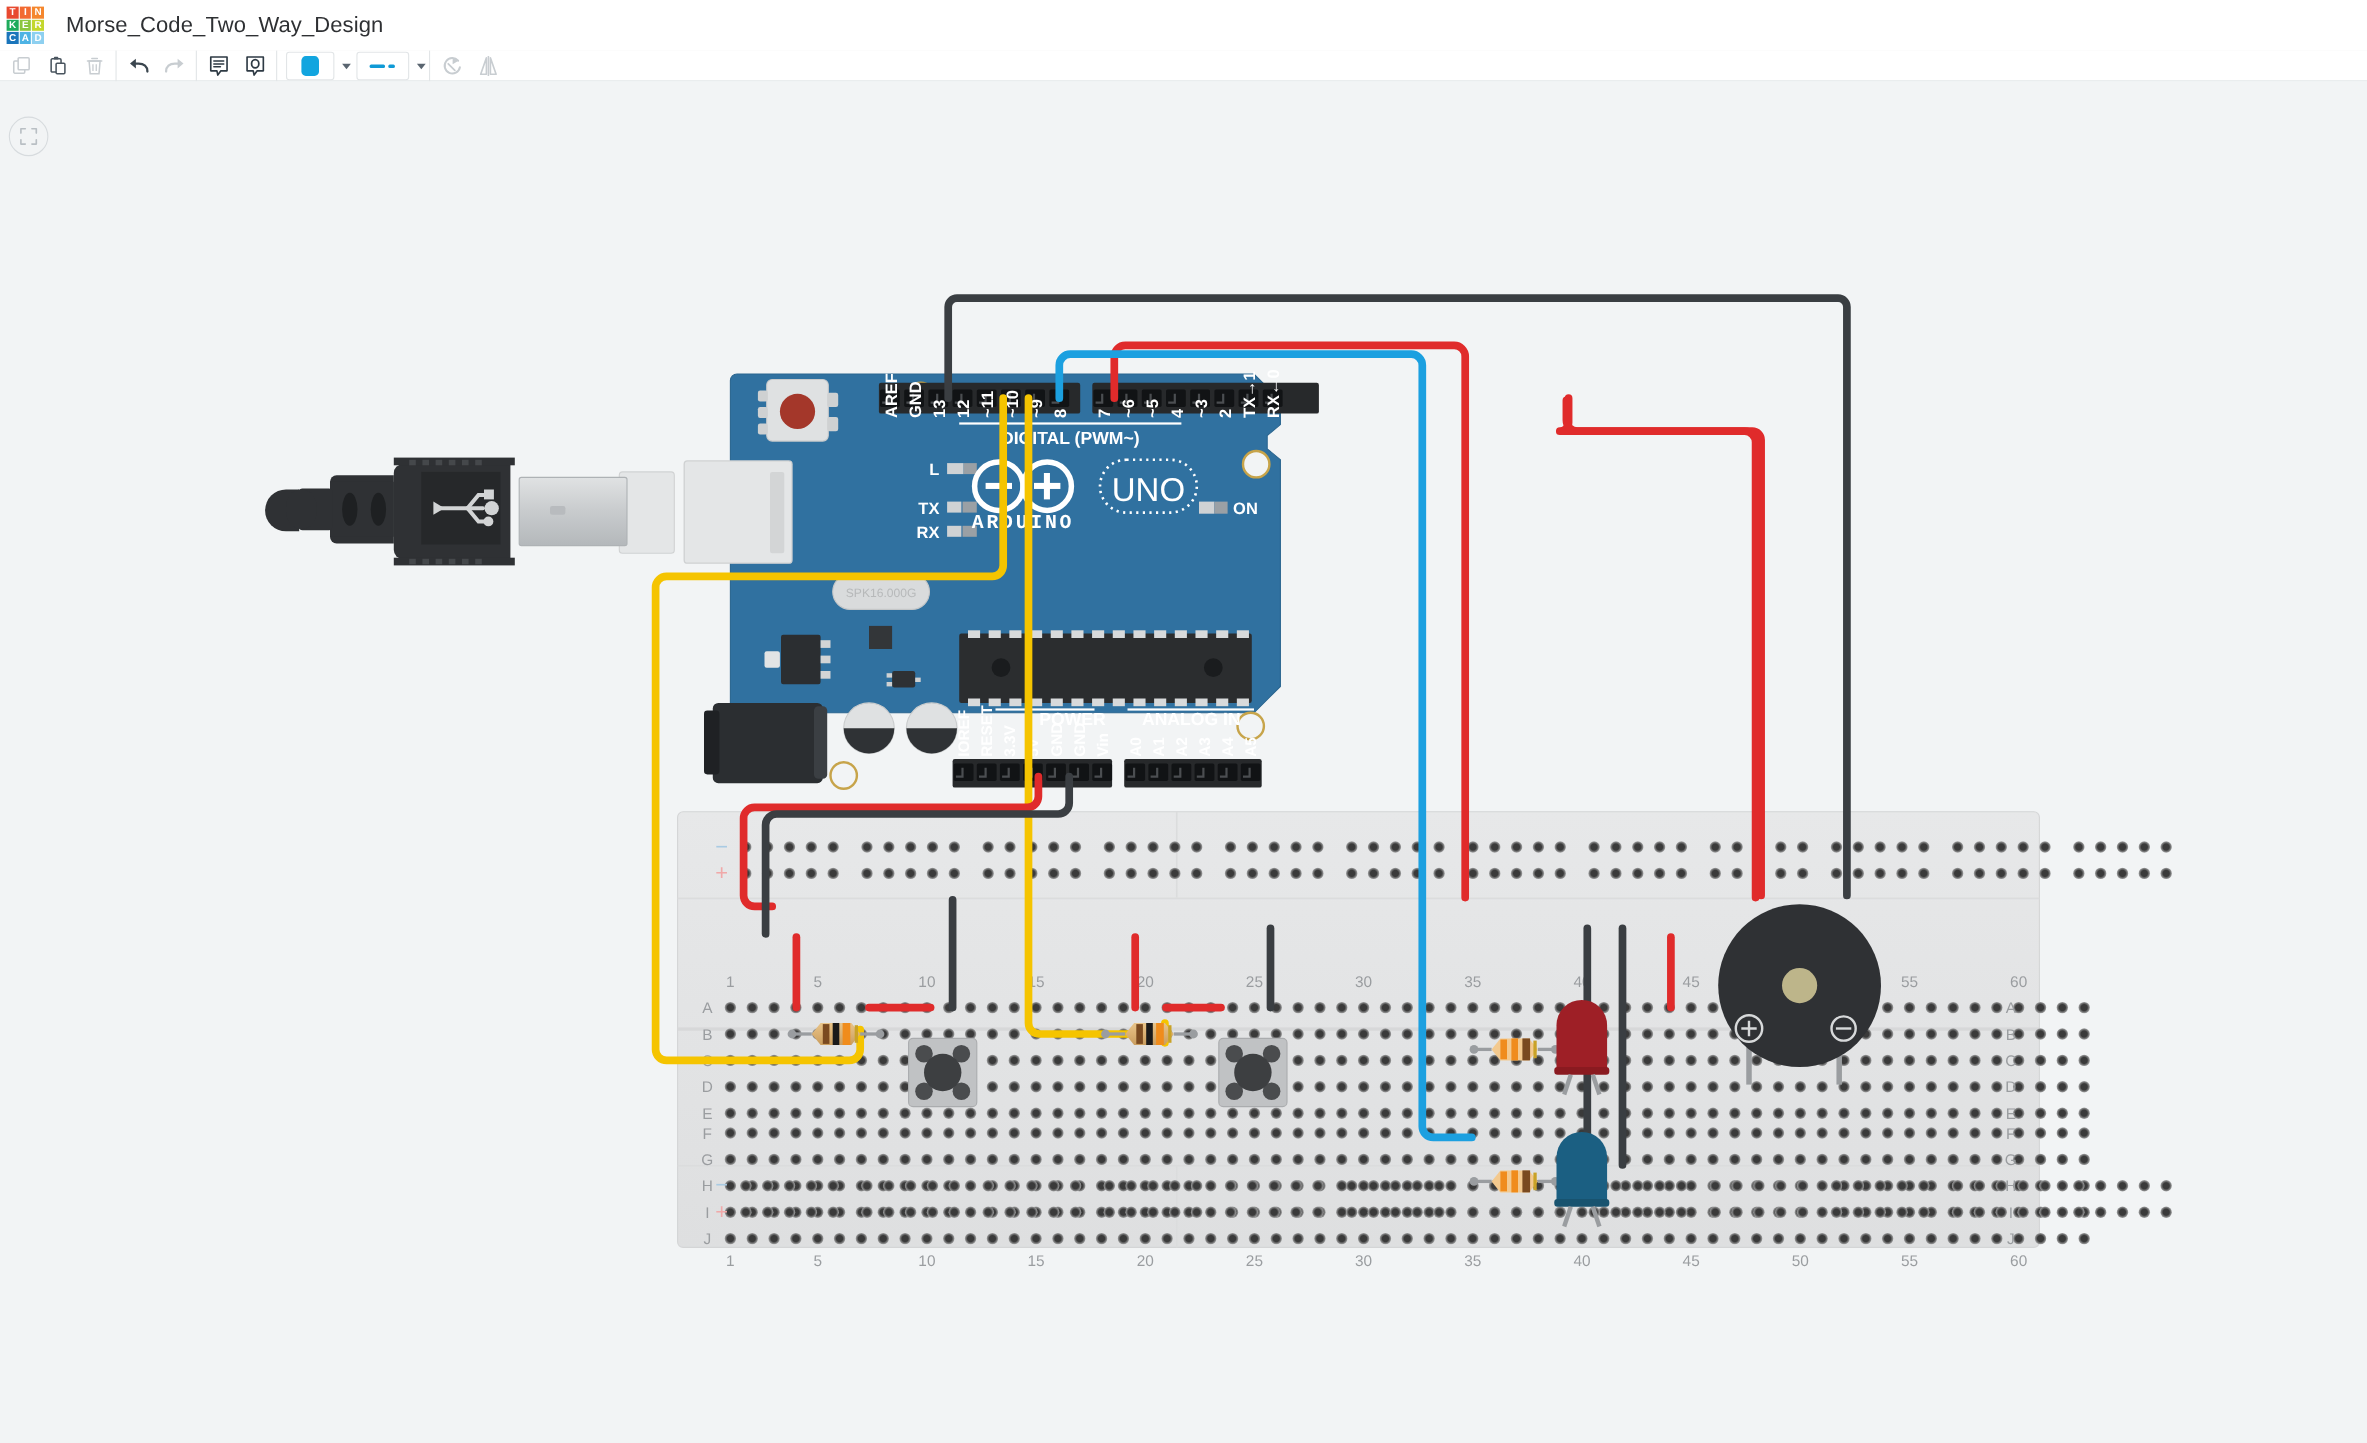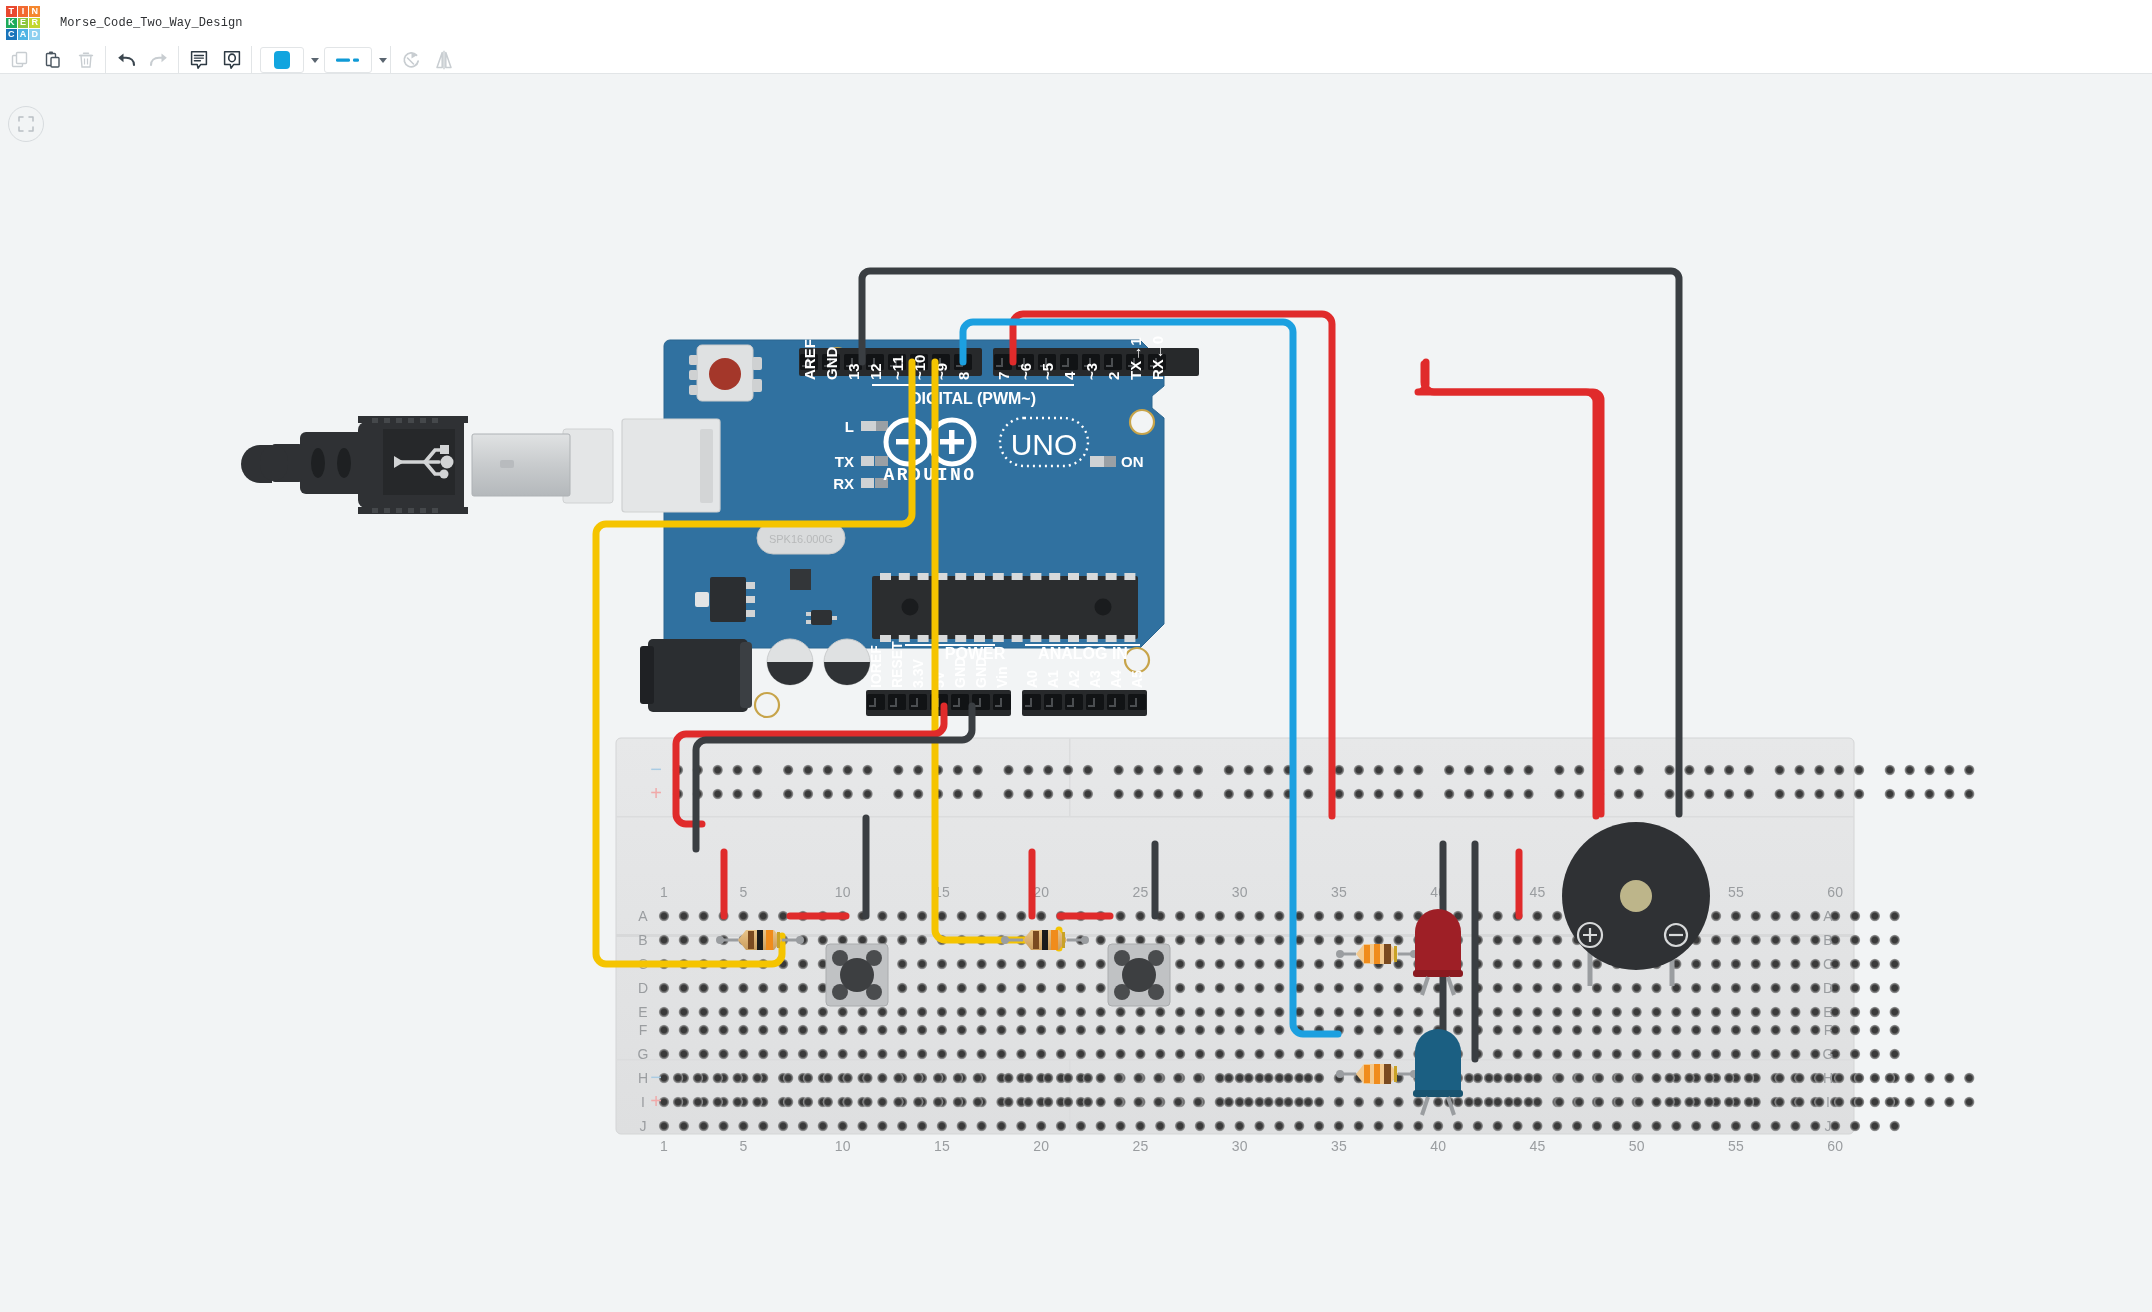--- a/index.html
+++ b/index.html
@@ -20,22 +20,22 @@
     display: grid; grid-template-columns: repeat(3, 1fr); grid-template-rows: repeat(3, 1fr);
     gap: 1px;
   }
   #tinker-logo div {
     display: flex; align-items: center; justify-content: center;
     color: #fff; font-size: 9px; font-weight: bold;
     font-family: "Liberation Sans", sans-serif;
     line-height: 1;
   }
   #doc-title {
-    margin-left: 20px; font-size: 12px; color: #2e3033;
-    font-family: Liberation Mono, monospace;
+    margin-left: 20px; font-size: 20px; color: #2e3033;
+    font-family: Liberation Sans, sans-serif;
     letter-spacing: 0.1px;
   }
   
   #toolbar {
     position: absolute; left: 0; top: 46px; width: 2152px; height: 28px;
     background: #ffffff;
     border-bottom: 1px solid #e2e5e7;
     display: flex; align-items: center;
   }
   #toolbar-inner {

